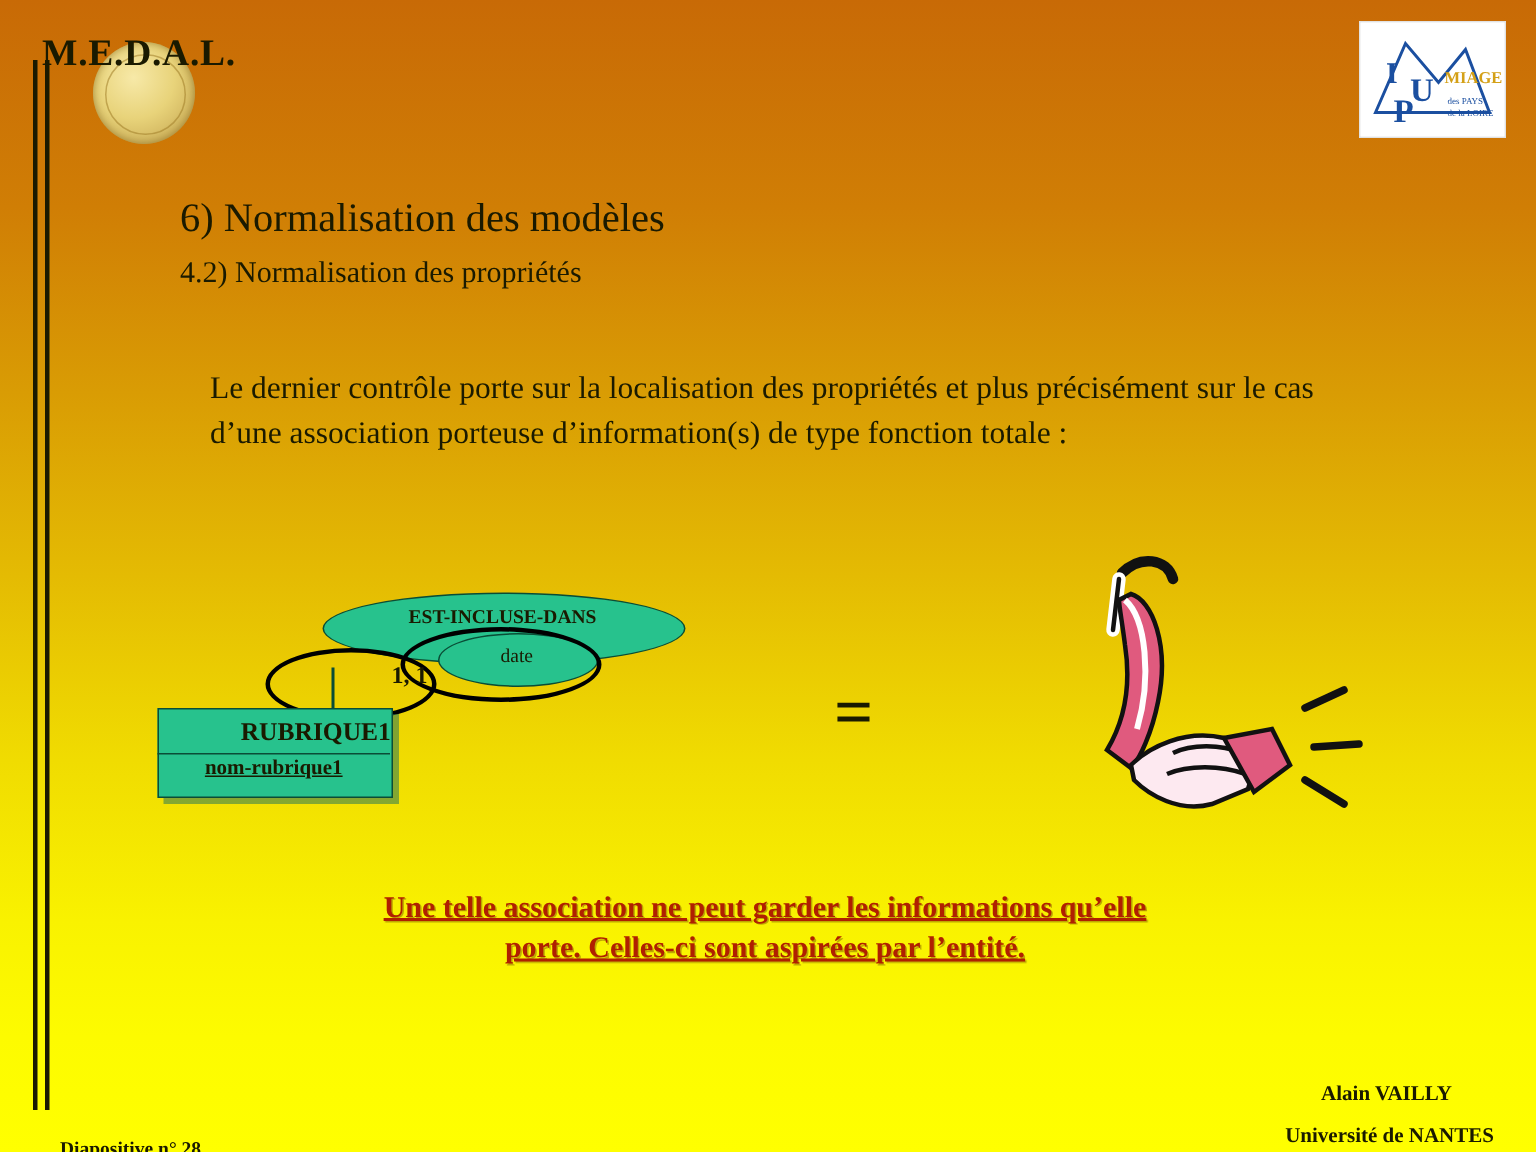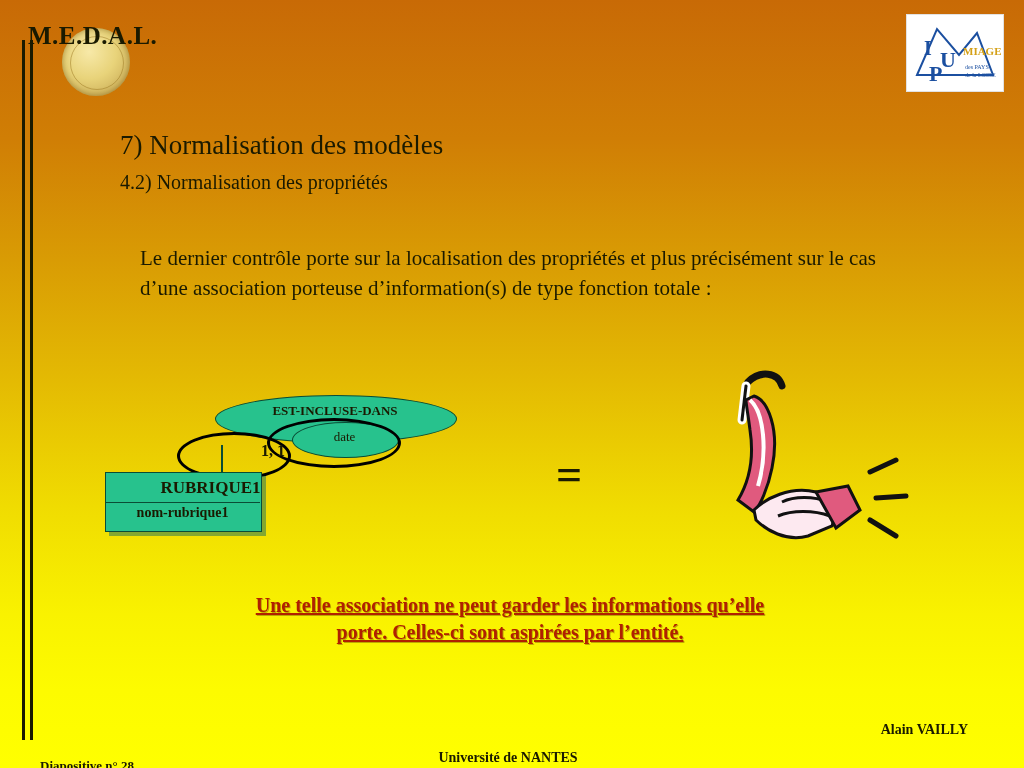--- a/index.html
+++ b/index.html
@@ -217,20 +217,21 @@
     background: #0a4d36;
   }
   .entity-attr {
     position: absolute;
     left: 10px;
     top: 120px;
     width: 155px;
     text-align: center;
     font-size: 14px;
     font-weight: bold;
+    text-decoration: underline;
     color: #1a1a00;
   }
   .link-line {
     position: absolute;
     background: #0a4d36;
   }
 
   .equals {
     position: absolute;
     left: 556px;
@@ -273,25 +274,24 @@
     font-size: 13px;
     font-weight: bold;
     color: #1a1a00;
     margin-top: 36px;
   }
   .footer-center {
     position: absolute;
     left: 0;
     top: 750px;
     width: 996px;
-    text-align: center;
+    text-align: right;
     font-size: 14px;
     font-weight: bold;
     color: #1a1a00;
-    padding-left: 10px;
   }
   .footer-right {
     position: absolute;
     right: 56px;
     top: 722px;
     font-size: 14px;
     font-weight: bold;
     color: #1a1a00;
   }
 </style>
@@ -314,21 +314,21 @@
       <path d="M10 60 L30 14 L52 40 L70 18 L86 60 Z" fill="none" stroke="#1b4fa0" stroke-width="2"></path>
       <text x="17" y="40" font-family="Liberation Serif, serif" font-size="20" font-weight="bold" fill="#1b4fa0">I</text>
       <text x="33" y="52" font-family="Liberation Serif, serif" font-size="22" font-weight="bold" fill="#1b4fa0">U</text>
       <text x="22" y="66" font-family="Liberation Serif, serif" font-size="22" font-weight="bold" fill="#1b4fa0">P</text>
       <text x="56" y="40" font-family="Liberation Serif, serif" font-size="11" font-weight="bold" fill="#d4a017">MIAGE</text>
       <text x="58" y="54" font-family="Liberation Serif, serif" font-size="6" fill="#1b4fa0">des PAYS</text>
       <text x="58" y="62" font-family="Liberation Serif, serif" font-size="6" fill="#1b4fa0">de la LOIRE</text>
     </svg>
   </div>
 
-  <div class="sec-title">7) Normalisation des modèles</div>
+  <div class="sec-title">6) Normalisation des modèles</div>
   <div class="sec-subtitle">4.2) Normalisation des propriétés</div>
 
   <div class="intro-text">Le dernier contrôle porte sur la localisation des propriétés et plus précisément sur le cas d’une association porteuse d’information(s) de type fonction totale :</div>
 
   <div class="diagram">
     <div class="link-line" style="left:88px; top:120px; width:40px; height:2px;"></div>
     <div class="link-line" style="left:126px; top:60px; width:2px; height:62px;"></div>
 
     <div class="assoc-ellipse"></div>
     <div class="assoc-label">EST-INCLUSE-DANS</div>

